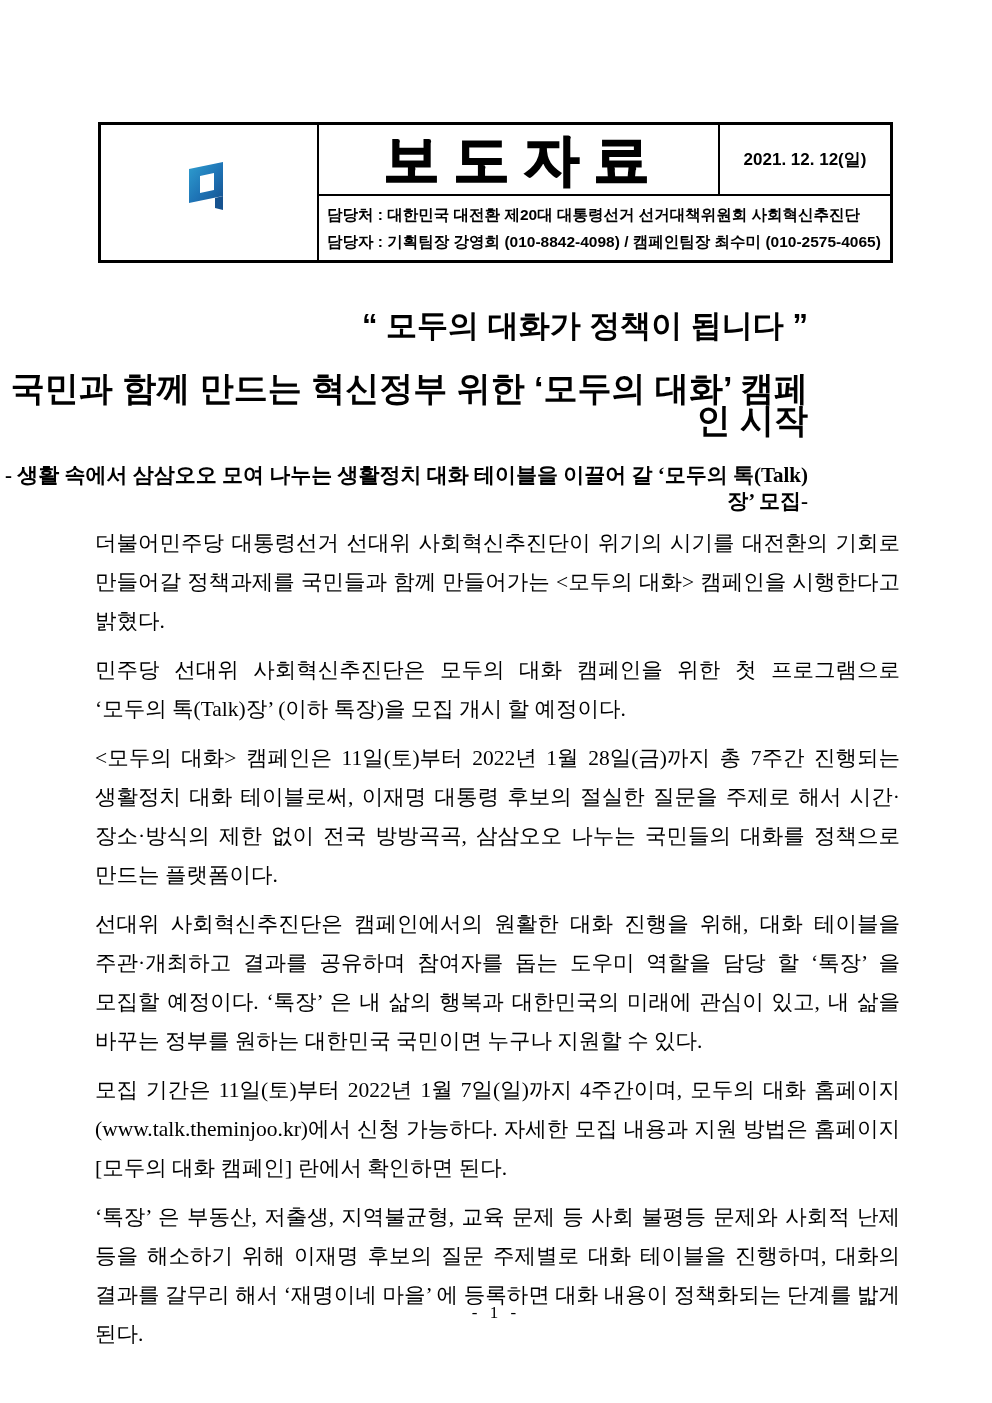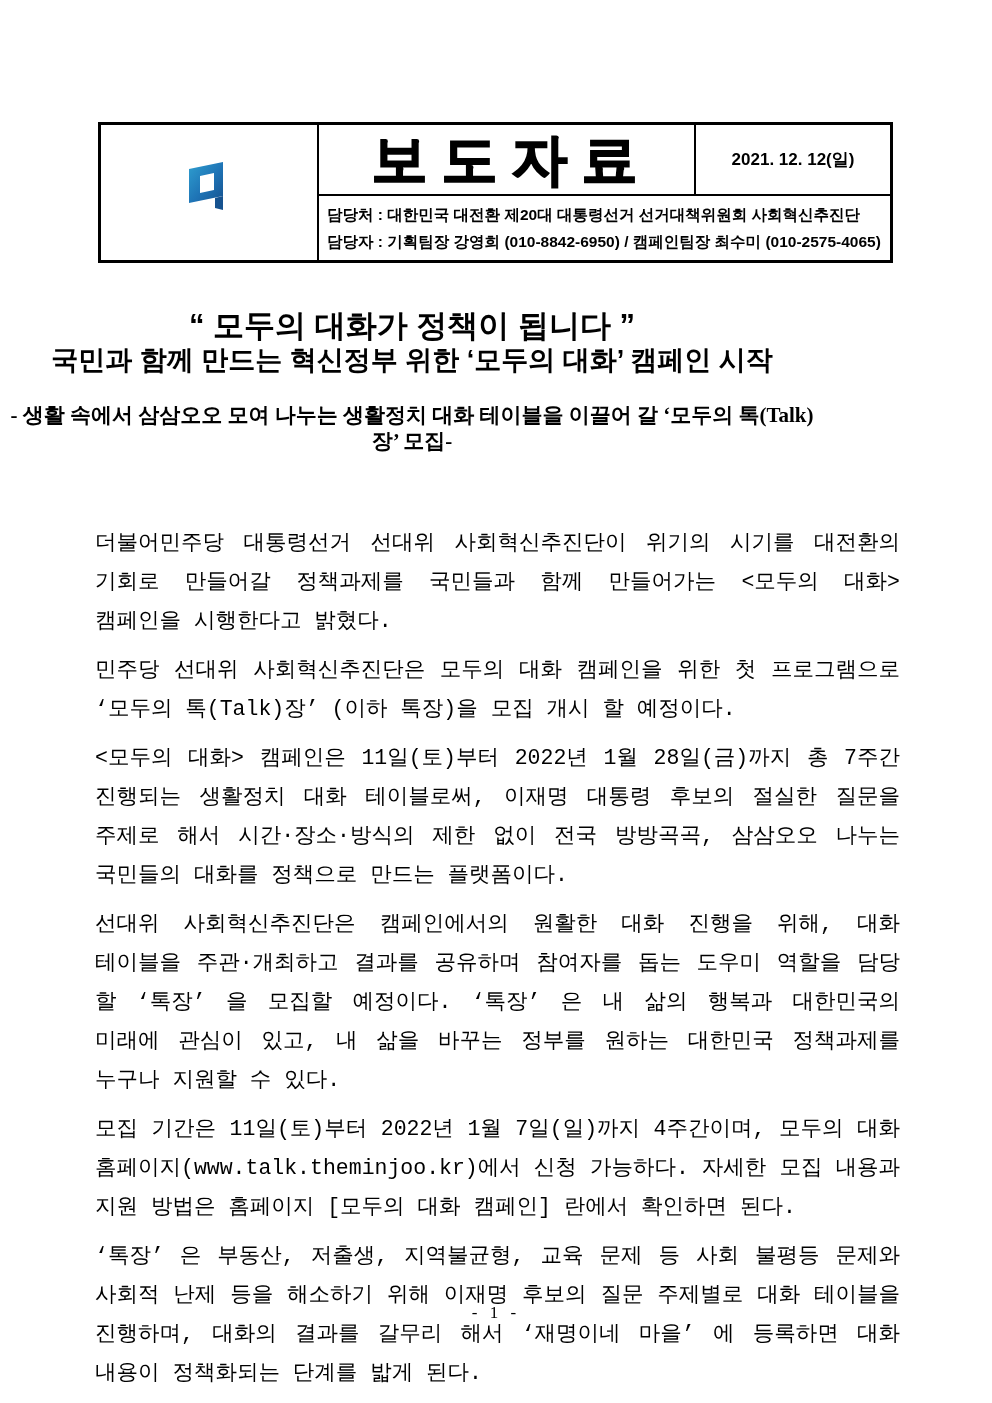--- a/index.html
+++ b/index.html
@@ -38,54 +38,55 @@
   .press-title-cell {
     flex: 1; display: flex; align-items: center; justify-content: center;
   }
   .press-title {
     font-family: "Liberation Sans", "DejaVu Sans", sans-serif;
     font-weight: 900; font-size: 56px; letter-spacing: 14px;
     line-height: 1; white-space: nowrap; padding-left: 10px;
     -webkit-text-stroke: 1.5px #000;
   }
   .date-cell {
-    width: 196px; border-left: 2px solid #000;
+    width: 172px; border-left: 2px solid #000;
     display: flex; align-items: center; justify-content: center;
     font-family: "Liberation Sans", "DejaVu Sans", sans-serif;
     font-weight: 700; font-size: 17px; white-space: nowrap;
   }
   .contact-cell {
     flex: 1; padding: 5px 8px;
     font-family: "Liberation Sans", "DejaVu Sans", sans-serif;
     font-weight: 700; font-size: 15.5px;
     display: flex; flex-direction: column; justify-content: flex-start;
   }
   .contact-line { line-height: 27px; white-space: nowrap; }
 
   
-  .headline { position: absolute; left: 8px; top: 308px; width: 808px; text-align: center; }
+  .headline { position: absolute; left: 0; top: 308px; width: 808px; text-align: right; }
   .main-title {
     font-family: "Liberation Sans", "DejaVu Sans", sans-serif;
     font-weight: 900; font-size: 31px; line-height: 36px;
   }
   .sub-title {
     font-family: "Liberation Sans", "DejaVu Sans", sans-serif;
-    font-weight: 900; font-size: 27px; line-height: 32px;
+    font-weight: 900; font-size: 34px; line-height: 32px;
+    margin-top: 28px;
   }
   .tagline {
     font-family: "Liberation Serif", "DejaVu Serif", serif;
     font-weight: 700; font-size: 21px; line-height: 26px;
     margin-top: 26px;
   }
 
   
   .body-text {
     position: absolute; left: 95px; top: 524px; width: 805px;
     font-size: 21.5px; line-height: 39px;
-    text-align: justify; word-break: keep-all; font-family: Liberation Mono, monospace;
+    text-align: justify; word-break: keep-all;
   }
   .body-text p { margin: 0 0 10px 0; }
 
   
   .footer {
     position: absolute; left: 0; top: 1303px; width: 992px;
     text-align: center; font-size: 17px; letter-spacing: 4px;
   }
 </style>
 </head>
@@ -114,35 +115,35 @@
     </div>
     <div class="header-right">
       <div class="header-top">
         <div class="press-title-cell">
           <span class="press-title">보도자료</span>
         </div>
         <div class="date-cell">2021. 12. 12(일)</div>
       </div>
       <div class="contact-cell">
         <div class="contact-line">담당처 : 대한민국 대전환 제20대 대통령선거 선거대책위원회 사회혁신추진단</div>
-        <div class="contact-line">담당자 : 기획팀장 강영희 (010-8842-6950) / 캠페인팀장 최수미 (010-2575-4065)</div>
+        <div class="contact-line">담당자 : 기획팀장 강영희 (010-8842-4098) / 캠페인팀장 최수미 (010-2575-4065)</div>
       </div>
     </div>
   </div>
 
   <div class="headline">
     <div class="main-title">“ 모두의 대화가 정책이 됩니다 ”</div>
     <div class="sub-title">국민과 함께 만드는 혁신정부 위한 ‘모두의 대화’ 캠페인 시작</div>
     <div class="tagline">- 생활 속에서 삼삼오오 모여 나누는 생활정치 대화 테이블을 이끌어 갈 ‘모두의 톡(Talk)장’ 모집-</div>
   </div>
 
   <div class="body-text">
     <p>더불어민주당 대통령선거 선대위 사회혁신추진단이 위기의 시기를 대전환의 기회로 만들어갈 정책과제를 국민들과 함께 만들어가는 &lt;모두의 대화&gt; 캠페인을 시행한다고 밝혔다.</p>
     <p>민주당 선대위 사회혁신추진단은 모두의 대화 캠페인을 위한 첫 프로그램으로 ‘모두의 톡(Talk)장’ (이하 톡장)을 모집 개시 할 예정이다.</p>
     <p>&lt;모두의 대화&gt; 캠페인은 11일(토)부터  2022년 1월 28일(금)까지 총 7주간 진행되는 생활정치 대화 테이블로써, 이재명 대통령 후보의 절실한 질문을 주제로 해서 시간·장소·방식의 제한 없이 전국 방방곡곡, 삼삼오오 나누는 국민들의 대화를 정책으로 만드는 플랫폼이다.</p>
-    <p>선대위 사회혁신추진단은 캠페인에서의 원활한 대화 진행을 위해, 대화 테이블을 주관·개최하고 결과를 공유하며 참여자를 돕는 도우미 역할을 담당 할 ‘톡장’ 을 모집할 예정이다. ‘톡장’ 은 내 삶의 행복과 대한민국의 미래에 관심이 있고, 내 삶을 바꾸는 정부를 원하는 대한민국 정책과제를 누구나 지원할 수 있다.</p>
+    <p>선대위 사회혁신추진단은 캠페인에서의 원활한 대화 진행을 위해, 대화 테이블을 주관·개최하고 결과를 공유하며 참여자를 돕는 도우미 역할을 담당 할 ‘톡장’ 을 모집할 예정이다. ‘톡장’ 은 내 삶의 행복과 대한민국의 미래에 관심이 있고, 내 삶을 바꾸는 정부를 원하는 대한민국 국민이면 누구나 지원할 수 있다.</p>
     <p>모집 기간은 11일(토)부터 2022년 1월 7일(일)까지 4주간이며, 모두의 대화 홈페이지(www.talk.theminjoo.kr)에서 신청 가능하다. 자세한 모집 내용과 지원 방법은 홈페이지 [모두의 대화 캠페인] 란에서 확인하면 된다.</p>
     <p>‘톡장’ 은 부동산, 저출생, 지역불균형, 교육 문제 등 사회 불평등 문제와 사회적 난제 등을 해소하기 위해 이재명 후보의 질문 주제별로 대화 테이블을 진행하며, 대화의 결과를 갈무리 해서 ‘재명이네 마을’ 에 등록하면 대화 내용이 정책화되는 단계를 밟게 된다.</p>
   </div>
 
   <div class="footer">- 1 -</div>
 
 </div>
 
 </body></html>

